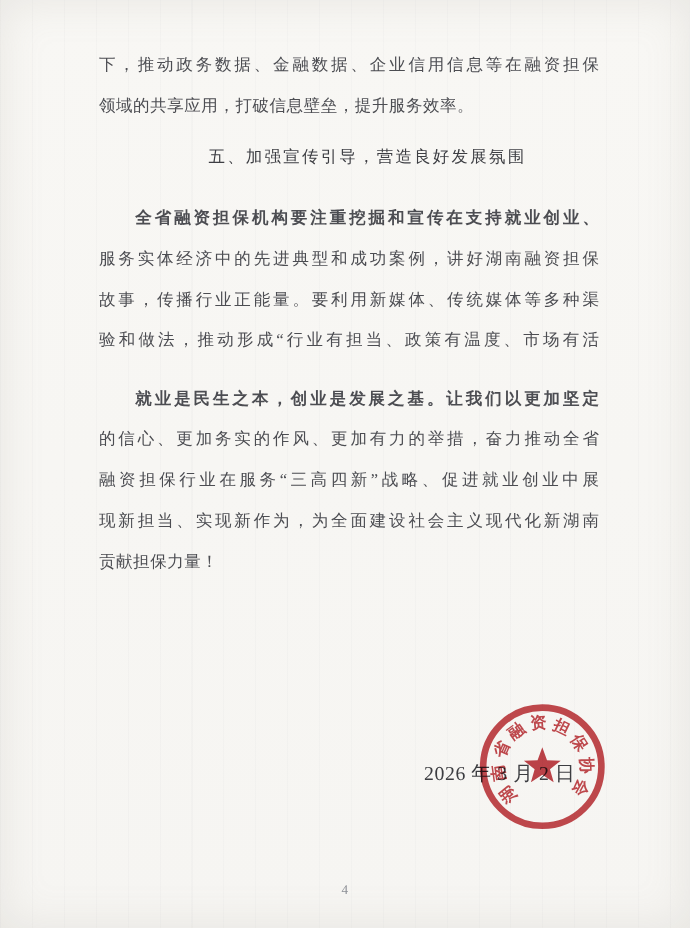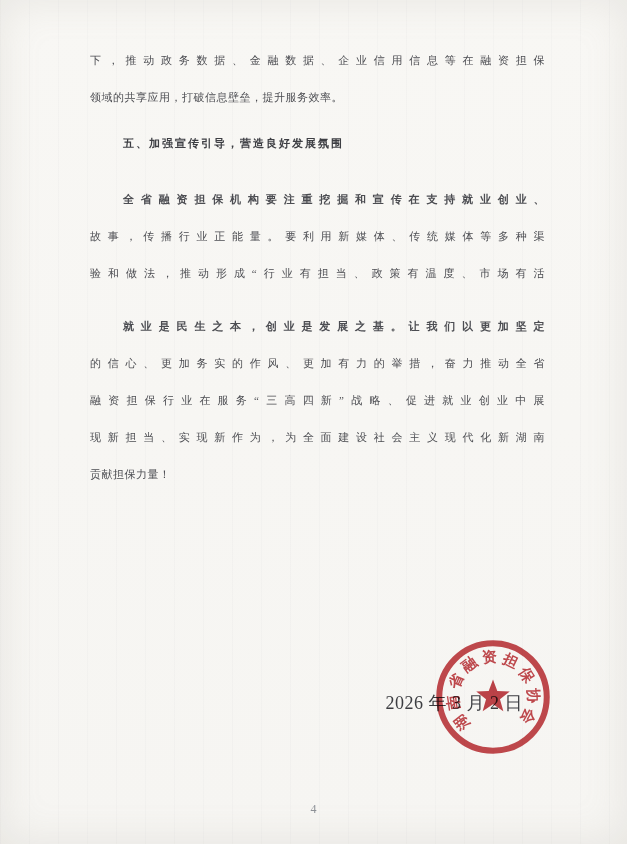--- a/index.html
+++ b/index.html
@@ -16,41 +16,42 @@
       repeating-linear-gradient(90deg,
         rgba(120,125,140,0.035) 0px, rgba(120,125,140,0.035) 1px,
         rgba(0,0,0,0) 1px, rgba(0,0,0,0) 29px),
       linear-gradient(#f8f7f4, #f6f5f2);
     box-shadow: inset 0 0 40px rgba(160,155,145,0.18);
   }
   .textblock {
     position: absolute;
     left: 90px; top: 42px; width: 455px;
     color: #4c4d52;
-    font-size: 11px;
+    font-size: 15px;
     letter-spacing: 0.5px;
   }
   .line {
     height: 37px; line-height: 37px;
     white-space: nowrap;
   }
   .just {
     text-align: justify;
     text-align-last: justify;
     text-justify: inter-character;
     white-space: normal;
   }
   .indent { text-indent: 33px; font-weight: bold; }
   .heading {
     height: 37px; line-height: 37px;
     margin-top: 9px;
     padding-left: 33px;
-    font-weight: bold;
+    font-weight: normal;
     letter-spacing: 2px;
     color: #3d3e43;
+    text-align: center;
   }
   .para-mid { margin-top: 19px; }
   .para-end { margin-top: 16px; }
   .date {
     position: absolute;
     top: 691px; right: 104px;
     font-size: 18px;
     letter-spacing: 0.5px;
     color: #3c3d41;
   }
@@ -84,20 +85,21 @@
 
     <div class="para">
       <div class="line just">下，推动政务数据、金融数据、企业信用信息等在融资担保</div>
       <div class="line">领域的共享应用，打破信息壁垒，提升服务效率。</div>
     </div>
 
     <div class="heading">五、加强宣传引导，营造良好发展氛围</div>
 
     <div class="para para-mid">
       <div class="line just indent">全省融资担保机构要注重挖掘和宣传在支持就业创业、</div>
+      <div class="line just">服务实体经济中的先进典型和成功案例，讲好湖南融资担保</div>
       <div class="line just">故事，传播行业正能量。要利用新媒体、传统媒体等多种渠</div>
       <div class="line just">验和做法，推动形成“行业有担当、政策有温度、市场有活</div>
     </div>
 
     <div class="para para-end">
       <div class="line just indent">就业是民生之本，创业是发展之基。让我们以更加坚定</div>
       <div class="line just">的信心、更加务实的作风、更加有力的举措，奋力推动全省</div>
       <div class="line just">融资担保行业在服务“三高四新”战略、促进就业创业中展</div>
       <div class="line just">现新担当、实现新作为，为全面建设社会主义现代化新湖南</div>
       <div class="line">贡献担保力量！</div>

